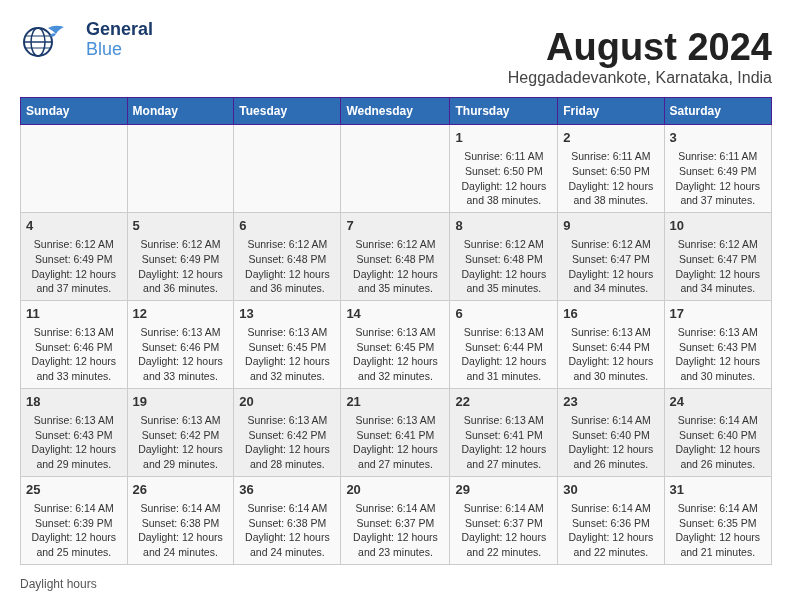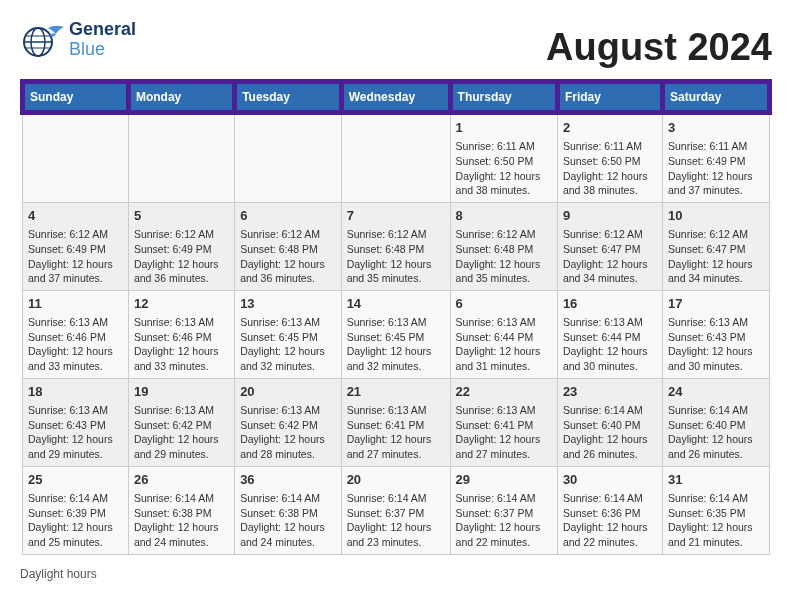--- a/index.html
+++ b/index.html
@@ -39,21 +39,21 @@
       border-collapse: collapse;
       font-size: 11px;
     }
     thead tr th {
       background-color: #2e6db4;
       color: #fff;
       text-align: left;
       padding: 6px 5px;
       font-size: 12px;
       font-weight: bold;
-      border: 5px solid #4c1d95;
+      border: 1px solid #4c1d95;
     }
     tbody tr td {
       border: 1px solid #ccc;
       padding: 4px 5px;
       vertical-align: top;
       width: 113px;
       height: 80px;
       color: #333;
       line-height: 1.4;
     }
@@ -65,28 +65,29 @@
     }
     .day-number {
       font-weight: bold;
       font-size: 13px;
       display: block;
       margin-bottom: 2px;
     }
     .day-info {
       font-size: 10.5px;
       color: #333;
+      text-align: center;
     }
   </style>
 </head>
 <body>
 
 <div class="header-area">
   <div class="logo">
-    <div style="display:flex; align-items:flex-end; gap:4px;">
+    <div style="display:flex; align-items:flex-end; gap:21px;">
       <div style="position:relative; width:45px; height:40px;">
         <svg width="45" height="40" viewBox="0 0 45 40">
 
           <circle cx="18" cy="22" r="14" fill="none" stroke="#1a3a6b" stroke-width="2"></circle>
           <ellipse cx="18" cy="22" rx="7" ry="14" fill="none" stroke="#1a3a6b" stroke-width="1.5"></ellipse>
           <line x1="4" y1="22" x2="32" y2="22" stroke="#1a3a6b" stroke-width="1.5"></line>
           <line x1="5" y1="16" x2="31" y2="16" stroke="#1a3a6b" stroke-width="1"></line>
           <line x1="5" y1="28" x2="31" y2="28" stroke="#1a3a6b" stroke-width="1"></line>
 
           <path d="M28 8 Q35 4 44 7 Q38 10 36 14 Q32 10 28 8Z" fill="#4a90d9"></path>
@@ -94,20 +95,21 @@
         </svg>
       </div>
       <div>
         <div style="font-size:18px; font-weight:bold; color:#1a3a6b; line-height:1.1;">General</div>
         <div style="font-size:18px; font-weight:normal; color:#4a90d9; line-height:1.1;">Blue</div>
       </div>
     </div>
   </div>
   <div class="title-area">
     <div class="main-title">August 2024</div>
+    <div class="subtitle">Heggadadevankote, Karnataka, India</div>
   </div>
 </div>
 
 <table>
   <thead>
     <tr>
     <th>Sunday</th>
         <th>Monday</th>
         <th>Tuesday</th>
         <th>Wednesday</th>

